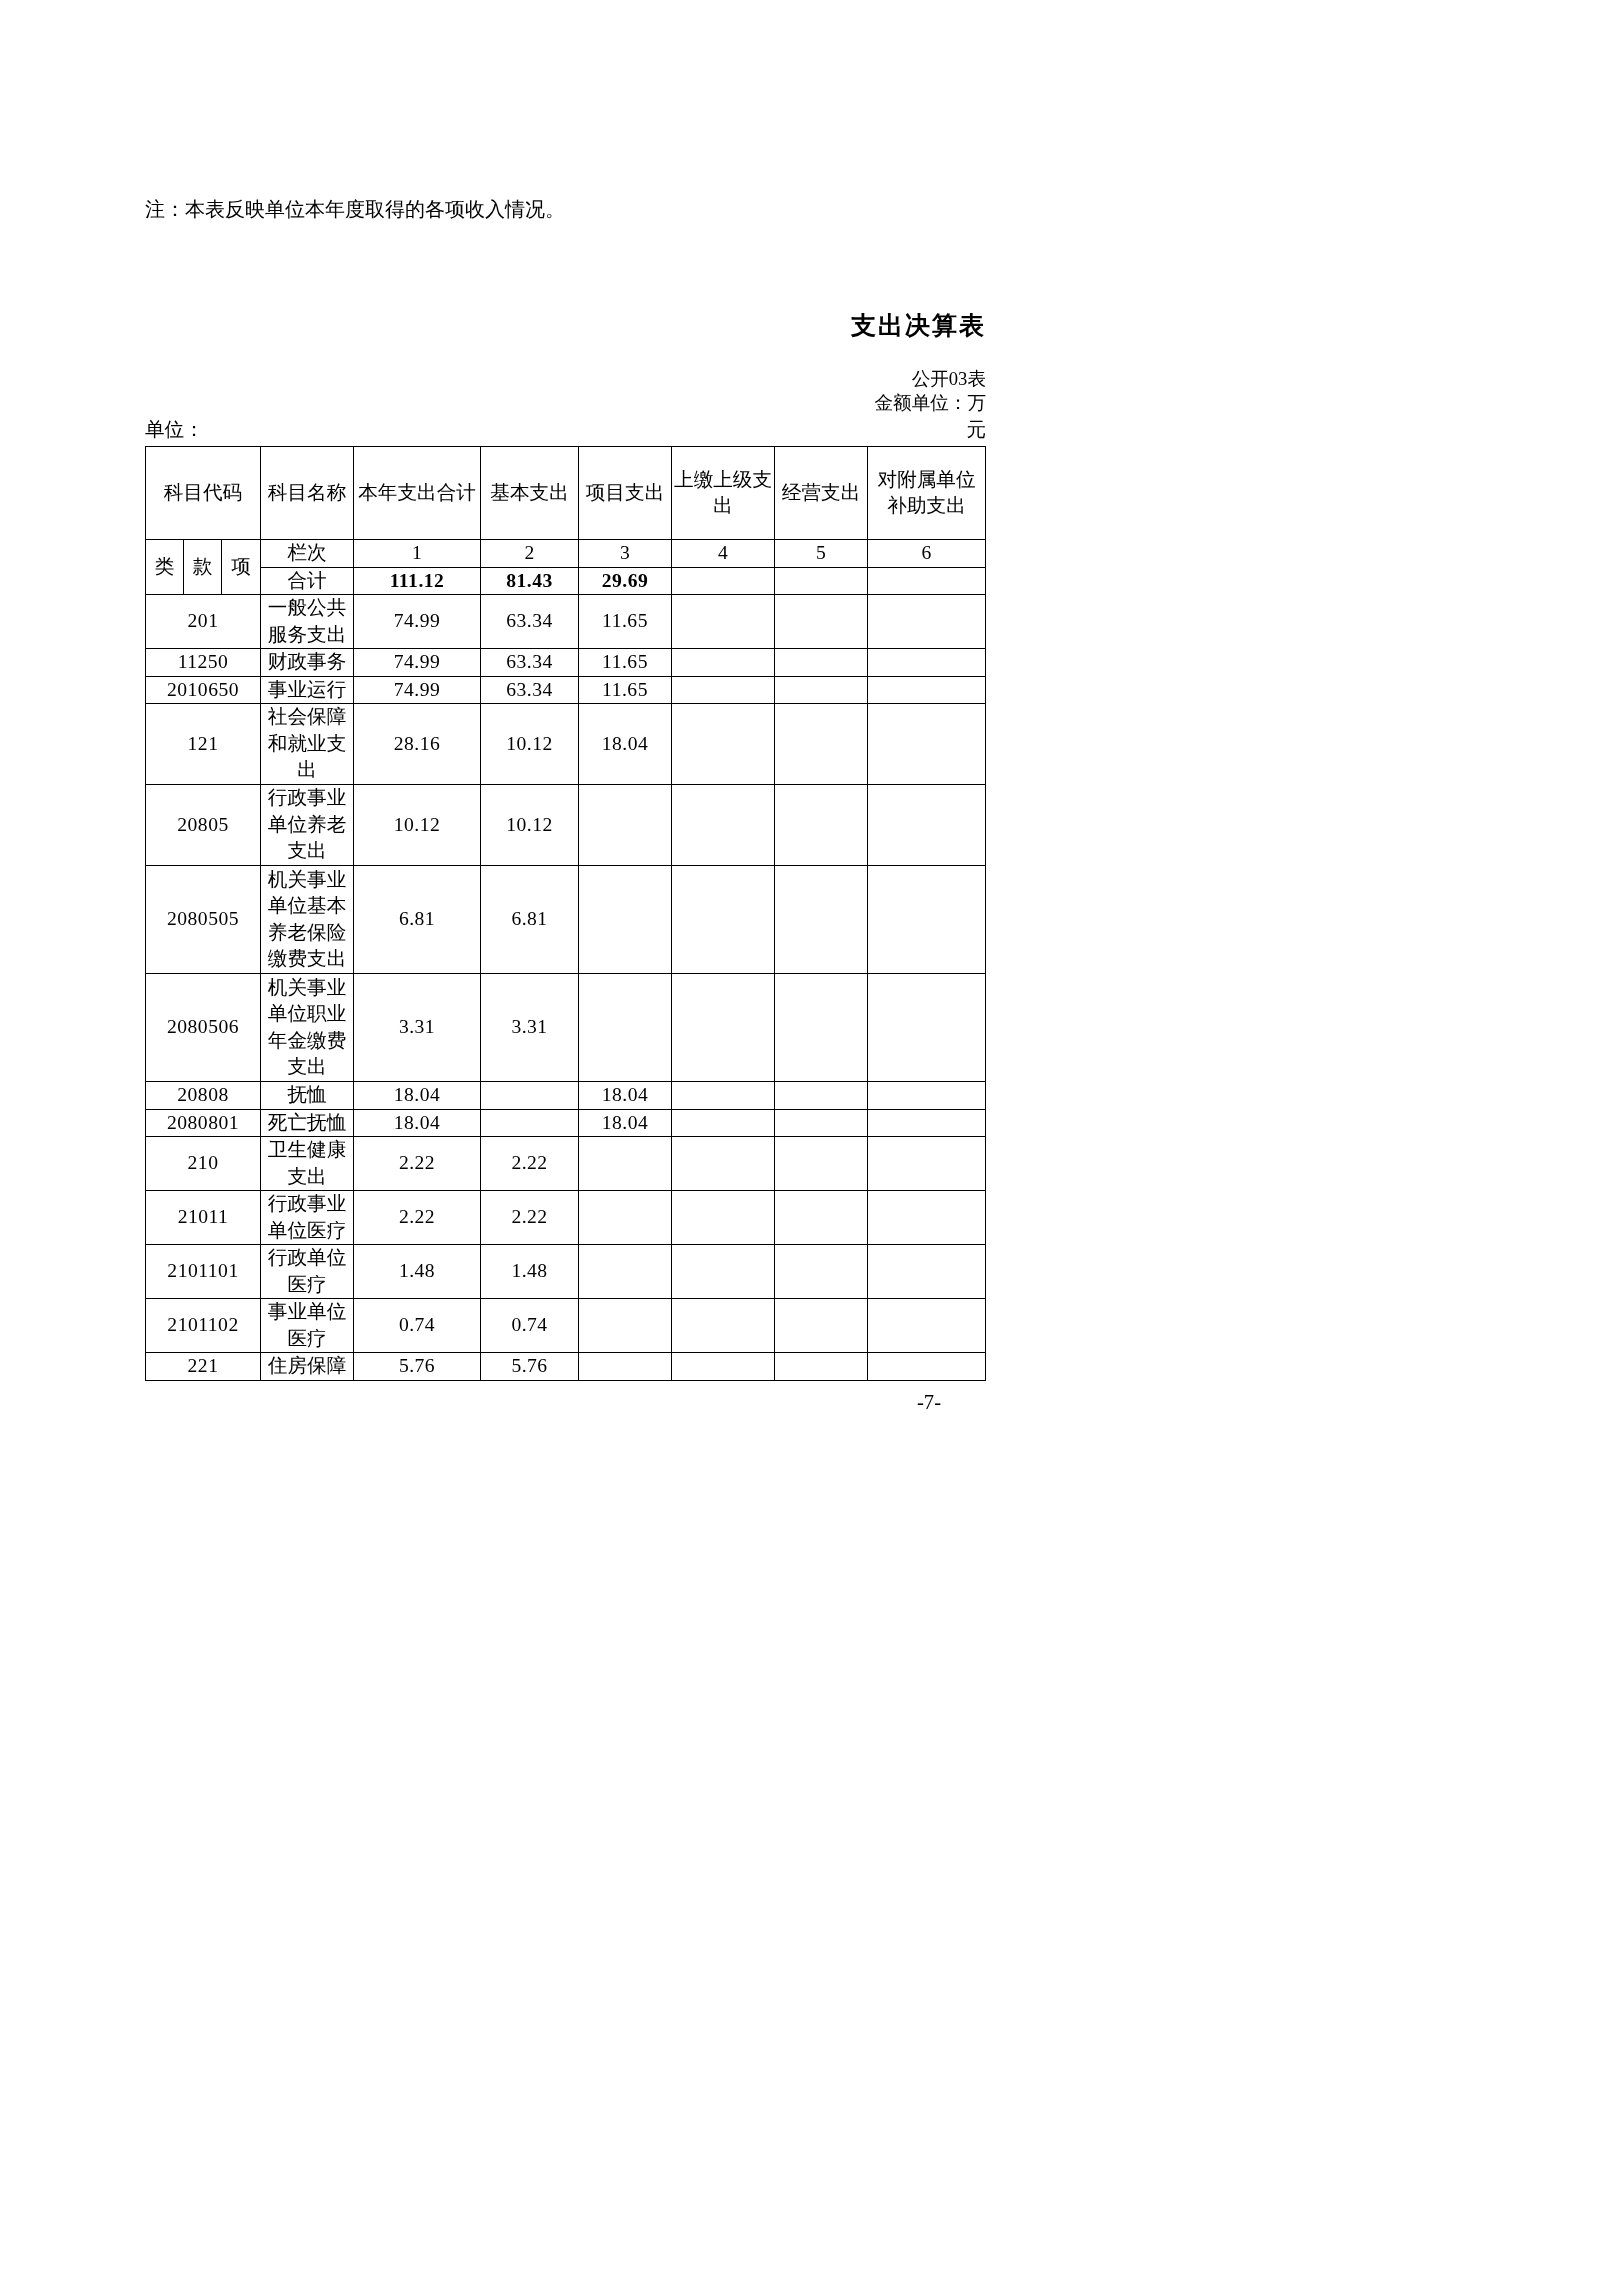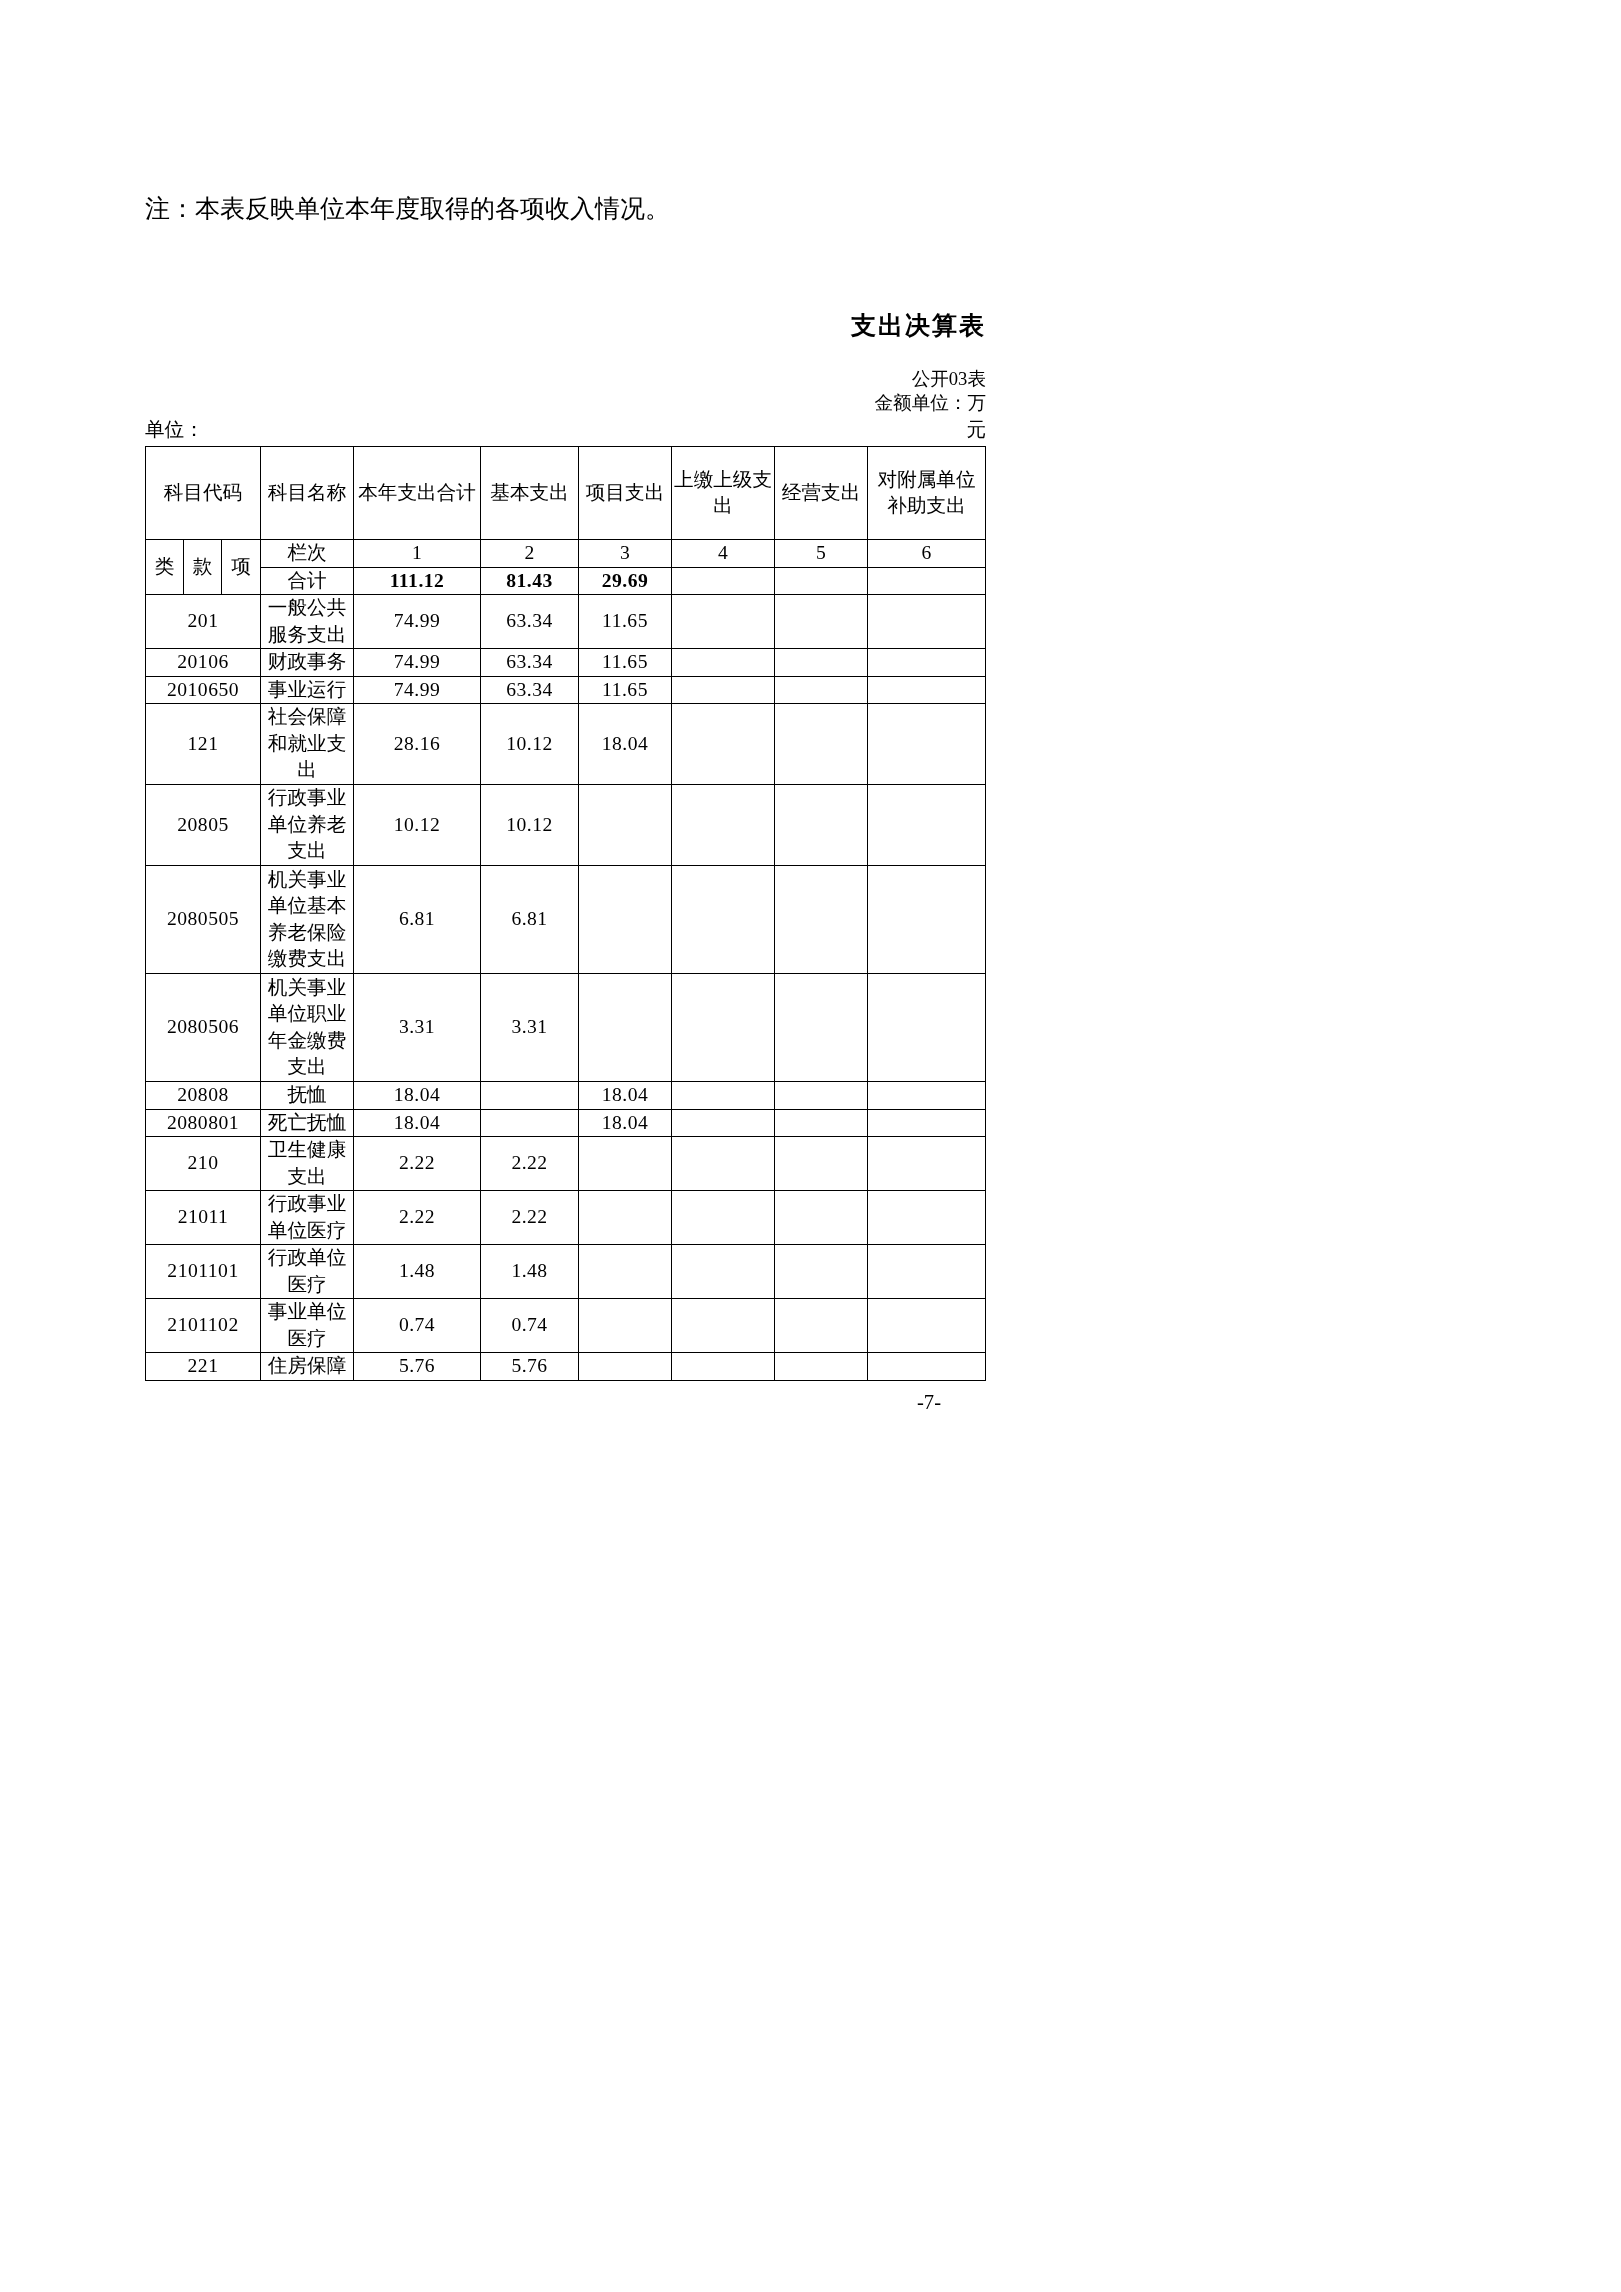--- a/index.html
+++ b/index.html
@@ -5,21 +5,21 @@
   * { margin:0; padding:0; box-sizing:border-box; }
   html,body { background:#ffffff; }
   body {
     width:1621px; height:2293px;
     font-family:"Liberation Serif","DejaVu Serif",serif;
     color:#000;
     position:relative;
     overflow:hidden;
   }
   .content { width:841px; margin-left:145px; padding-top:196px; }
-  .note { font-size:25px; line-height:26.5px; }
+  .note { font-size:20px; line-height:26.5px; }
   .doc-title {
     font-size:25px; font-weight:bold; text-align:right;
     margin-top:84px; line-height:37px; letter-spacing:2px;
   }
   .meta { text-align:right; font-size:18.6px; line-height:24.5px; }
   .meta-first { margin-top:23px; }
   .unit-row {
     display:flex; justify-content:space-between; align-items:flex-end;
     font-size:19.6px; line-height:25.5px; margin-top:1px;
   }
@@ -118,21 +118,21 @@
       <td colspan="3" class="num">201</td>
       <td>一般公共服务支出</td>
       <td class="num">74.99</td>
       <td class="num">63.34</td>
       <td class="num">11.65</td>
       <td class="num"></td>
       <td class="num"></td>
       <td class="num"></td>
     </tr>
     <tr class="r1">
-      <td colspan="3" class="num">20106</td>
+      <td colspan="3" class="num">11250</td>
       <td>财政事务</td>
       <td class="num">74.99</td>
       <td class="num">63.34</td>
       <td class="num">11.65</td>
       <td class="num"></td>
       <td class="num"></td>
       <td class="num"></td>
     </tr>
     <tr class="r1">
       <td colspan="3" class="num">2010650</td>

